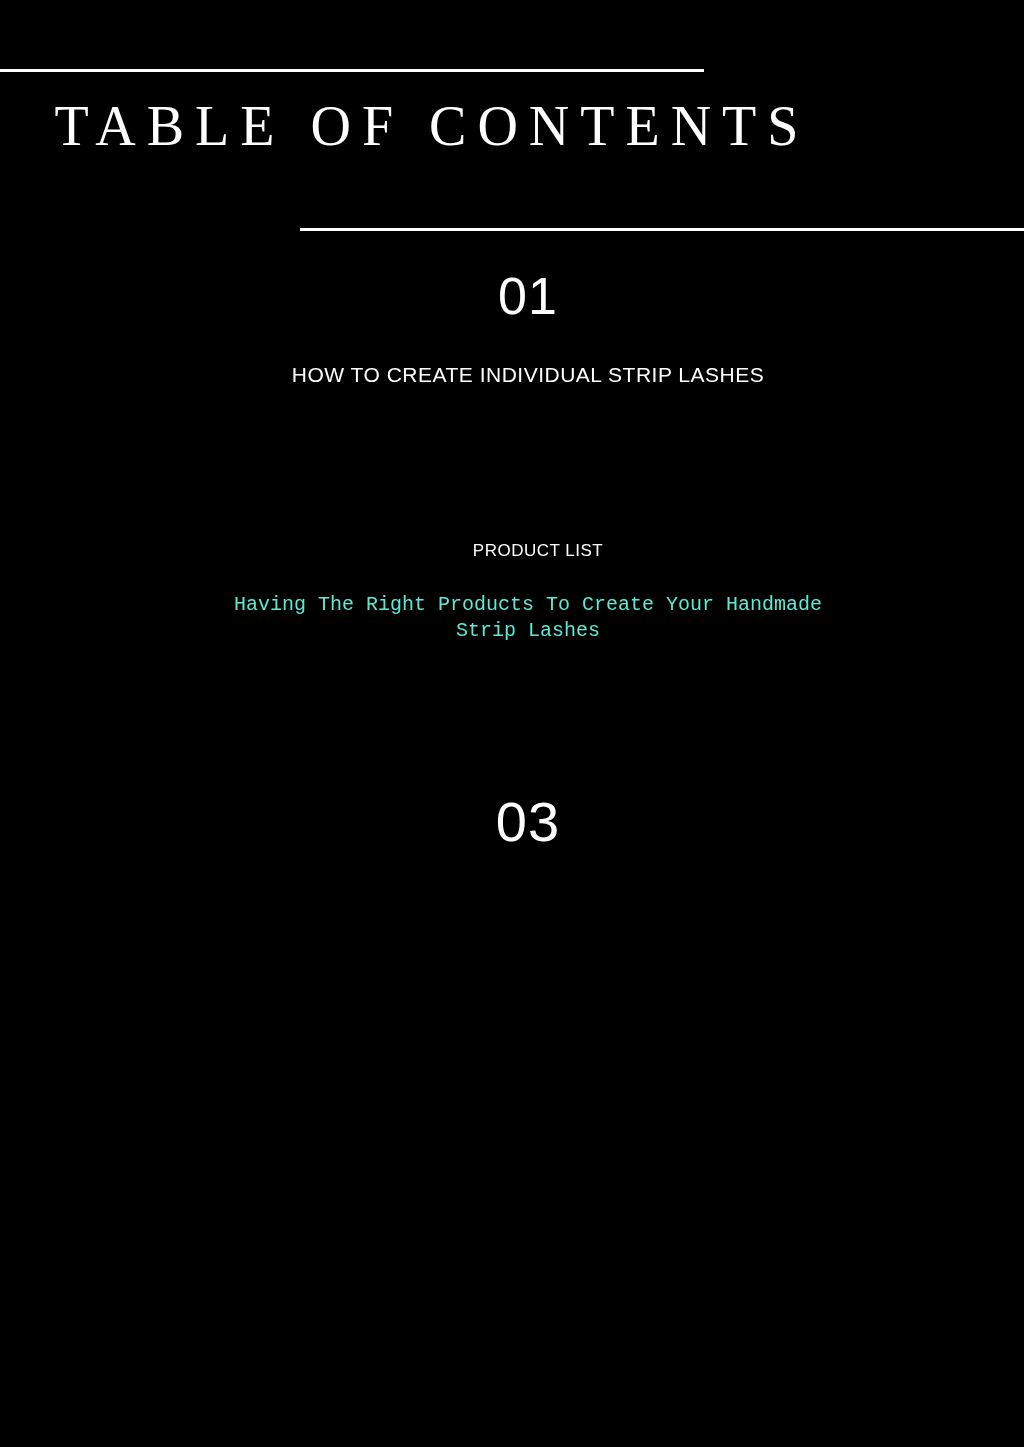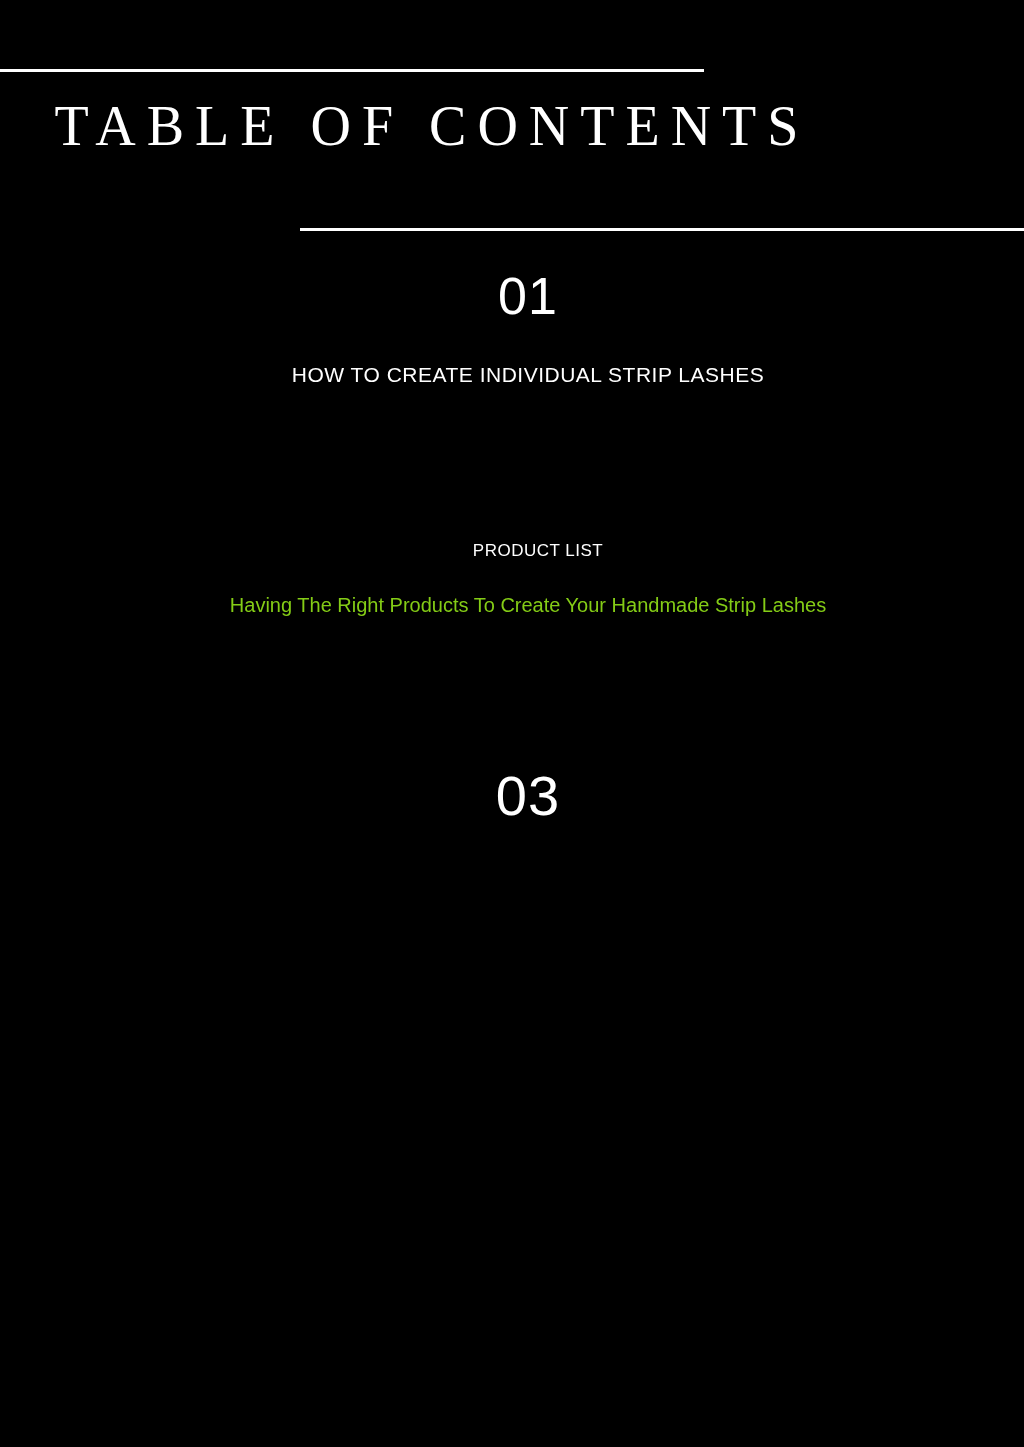--- a/index.html
+++ b/index.html
@@ -73,23 +73,23 @@
     color: #ffffff;
     line-height: 1.0;
   }
   .entry-title {
     font-family: "Liberation Sans", sans-serif;
     font-weight: 400;
     color: #ffffff;
     line-height: 1.25;
   }
   .entry-desc {
-    font-family: Liberation Sans, sans-serif;
+    font-family: Liberation Mono, monospace;
     font-weight: 400;
-    color: #84cc16;
+    color: #5eead4;
     line-height: 1.3;
     margin: 16px auto;
     width: 620px;
   }
 
   
   .entry-1 .entry-number { font-size: 52px; letter-spacing: 1px; }
   .entry-1 .entry-title { font-size: 21px; letter-spacing: 0.5px; margin-top: 40px; }
 
   

